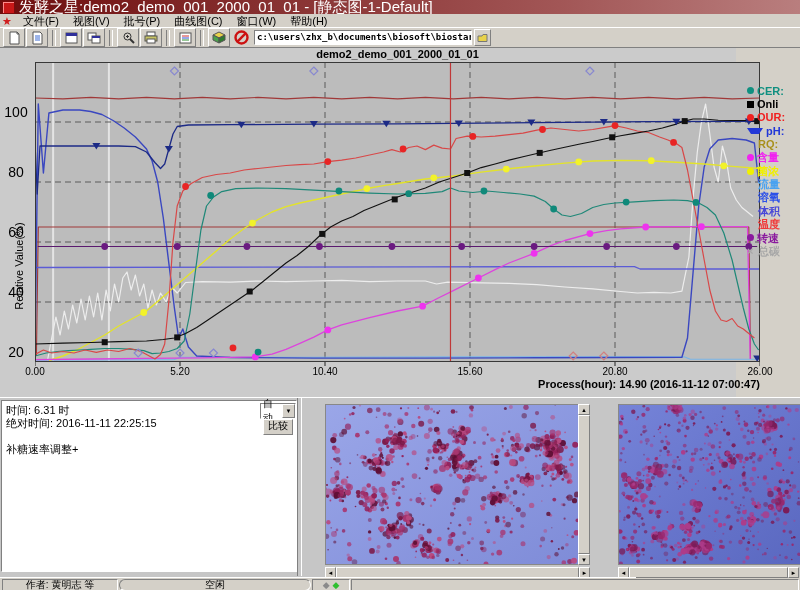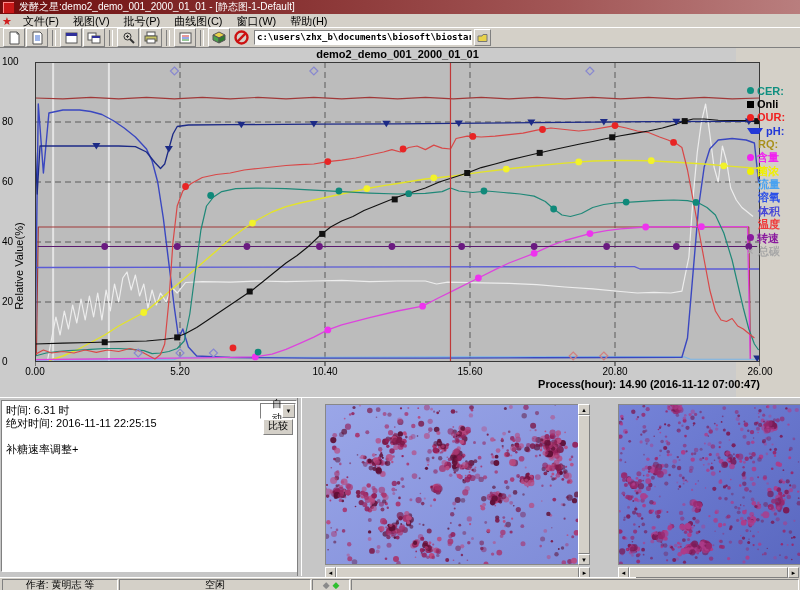--- a/index.html
+++ b/index.html
@@ -6,21 +6,21 @@
   body{width:800px;height:590px;overflow:hidden;background:#d4d0c8;
        font-family:"Liberation Sans","DejaVu Sans",sans-serif;position:relative;
        -webkit-font-smoothing:none;}
   .abs{position:absolute;}
   
   .raised{border:1px solid;border-color:#ffffff #808080 #808080 #ffffff;background:#d4d0c8;}
   .sunken{border:1px solid;border-color:#808080 #ffffff #ffffff #808080;}
   
   #titlebar{left:0;top:0;width:800px;height:14px;
     background:linear-gradient(to right,#6e0e0e,#a25656 70%,#b97e7e);
-    color:#fff;font-size:10px;line-height:14px;display:flex;align-items:center;gap:4px;padding-left:2px;box-sizing:border-box;}
+    color:#fff;font-size:15px;line-height:14px;display:flex;align-items:center;gap:4px;padding-left:2px;box-sizing:border-box;}
   #titlebar .appicon{width:11px;height:11px;background:#c81818;border:1px solid #7a0c0c;display:inline-block;
     box-shadow:inset 1px 1px 0 #ff8a8a;}
   
   #menubar{left:0;top:14px;width:800px;height:14px;background:#d4d0c8;font-size:11px;line-height:14px;
     display:flex;align-items:center;border-bottom:1px solid #ffffff;box-sizing:border-box;}
   #menubar .star{color:#d02020;font-size:11px;margin:0 4px 0 2px;}
   #menubar .mi{padding:0 7px;color:#000;}
   
   #toolbar{left:0;top:28px;width:800px;height:20px;background:#d4d0c8;display:flex;align-items:center;
     border-bottom:1px solid #808080;box-sizing:border-box;padding-left:3px;gap:1px;}
@@ -28,35 +28,35 @@
   .tsep{width:2px;height:16px;border-left:1px solid #808080;border-right:1px solid #fff;margin:0 3px;}
   #pathbox{width:212px;height:13px;background:#fff;border:1px solid;border-color:#808080 #fff #fff #808080;
     font-family:"DejaVu Sans Mono",monospace;font-size:9px;font-weight:bold;line-height:13px;padding:0 2px;
     white-space:nowrap;overflow:hidden;margin-left:2px;}
   #pathbtn{width:15px;height:15px;margin-left:1px;}
   
   #chartpanel{left:0;top:48px;width:736px;height:349px;background:#cbcbcb;}
   #charttitle{left:35px;top:0;width:725px;text-align:center;font-size:11px;font-weight:bold;color:#000;}
   #ylab{left:-36px;top:212px;width:110px;transform:rotate(-90deg);transform-origin:center;font-size:11px;color:#000;text-align:center;}
   #xlab{left:35px;top:330px;width:725px;text-align:right;font-size:11px;font-weight:bold;color:#000;}
-  .ytick{width:28px;text-align:left;font-size:10px;color:#000;}
+  .ytick{width:28px;text-align:center;font-size:14px;color:#000;margin-top:48px;}
   .xtick{width:44px;text-align:center;font-size:10px;color:#000;}
   #legend{left:747px;top:24px;width:53px;font-size:11px;font-weight:bold;margin-top:12px;}
   .leg-item{height:13.4px;display:flex;align-items:center;gap:3px;white-space:nowrap;overflow:hidden;}
   .m-circle{width:7px;height:7px;border-radius:50%;flex:0 0 7px;}
   .m-square{width:7px;height:7px;flex:0 0 7px;}
   .m-tri{width:0;height:0;border-left:4px solid transparent;border-right:4px solid transparent;border-top:6px solid;flex:0 0 8px;}
   .m-x{font-size:11px;font-weight:bold;width:8px;flex:0 0 8px;line-height:8px;}
   .m-none{width:8px;flex:0 0 8px;}
   
   #bottom{left:0;top:397px;width:800px;height:180px;background:#c6c6c6;border-top:1px solid #fff;box-sizing:border-box;}
   #notes{left:1px;top:2px;width:296px;height:172px;background:#fff;font-size:11px;color:#000;padding:3px 4px;box-sizing:border-box;line-height:13px;}
   #notes-divider{left:297px;top:0;width:3px;height:178px;border-left:1px solid #808080;border-right:1px solid #fff;}
   .combo{left:260px;top:5px;width:34px;height:14px;background:#fff;border:1px solid;border-color:#808080 #fff #fff #808080;
-    font-size:10px;display:flex;align-items:center;text-align:right;}
+    font-size:10px;display:flex;align-items:center;}
   .combo span:first-child{flex:1;padding-left:2px;}
   .combo-btn{width:11px;height:12px;background:#d4d0c8;border:1px solid;border-color:#fff #808080 #808080 #fff;
     font-size:6px;display:flex;align-items:center;justify-content:center;color:#000;}
   #cmpbtn{left:263px;top:21px;width:28px;height:14px;font-size:10px;line-height:12px;text-align:center;}
   .imgframe{border:1px solid #888;}
   
   .sb{background:#d9d5cd;}
   .sb-btn{background:#d4d0c8;border:1px solid;border-color:#fff #808080 #808080 #fff;
     display:flex;align-items:center;justify-content:center;font-size:6px;color:#000;box-sizing:border-box;}
   .sb-thumb{background:#d4d0c8;border:1px solid;border-color:#fff #808080 #808080 #fff;box-sizing:border-box;}
@@ -1995,19 +1995,19 @@
 
   <div class="abs sb" style="left:618px;top:169px;width:181px;height:11px;">
     <div class="sb-btn abs" style="left:0;top:0;width:11px;height:11px;">◄</div>
     <div class="sb-thumb abs" style="left:11px;top:0;width:159px;height:11px;"></div>
     <div class="sb-btn abs" style="left:170px;top:0;width:11px;height:11px;">►</div>
   </div>
 </div>
 
 <div id="statusbar" class="abs">
   <div class="sb-panel" style="left:2px;width:114px;">作者: 黄明志 等</div>
-  <div class="sb-panel" style="left:119px;width:190px;">空闲</div>
+  <div class="sb-panel" style="left:119px;width:190px;border-radius:6px;">空闲</div>
   <div class="sb-panel" style="left:312px;width:36px;">
     <span class="diam" id="diam1" style="color: rgb(138, 138, 138);">◆</span>
     <span class="diam" id="diam2" style="color: rgb(47, 191, 47);">◆</span>
   </div>
   <div class="sb-panel" style="left:351px;width:446px;"></div>
 </div>
 
 </body></html>

